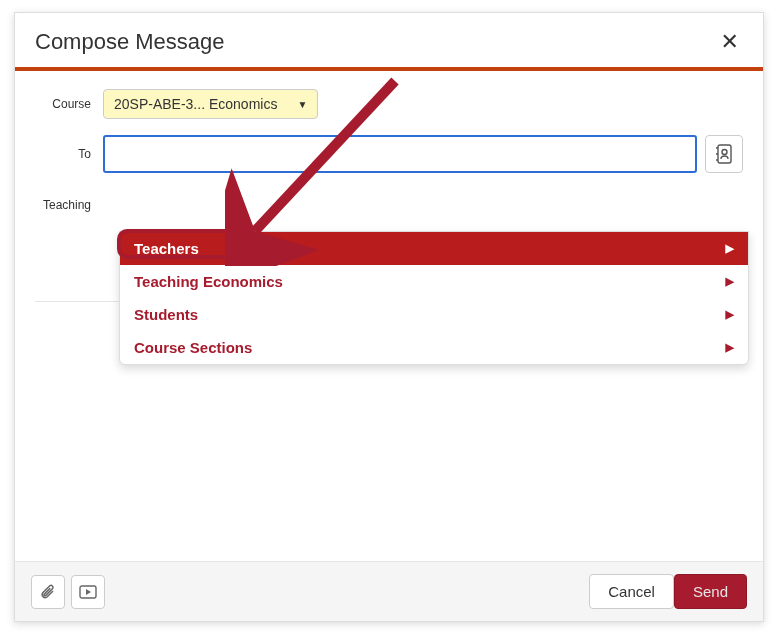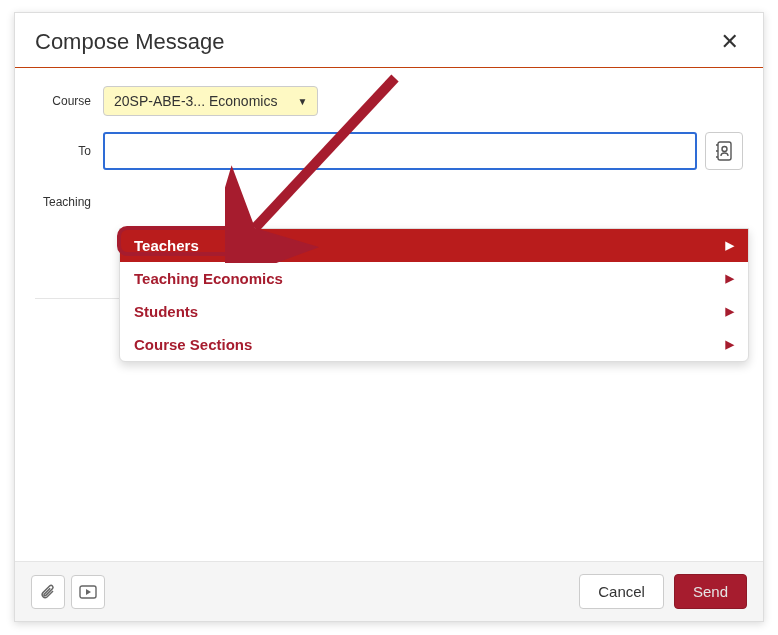--- a/index.html
+++ b/index.html
@@ -21,21 +21,21 @@
       background: #fff;
       display: flex;
       flex-direction: column;
       position: relative;
     }
     .modal-header {
       display: flex;
       justify-content: space-between;
       align-items: center;
       padding: 16px 20px 12px 20px;
-      border-bottom: 1px solid #c2410c;
+      border-bottom: 4px solid #c2410c;
     }
     .modal-title {
       font-size: 22px;
       font-weight: 400;
       color: #333;
     }
     .close-btn {
       font-size: 22px;
       cursor: pointer;
       color: #333;
@@ -180,21 +180,20 @@
       border: 1px solid #ccc;
       border-radius: 4px;
       background: #fff;
       display: flex;
       align-items: center;
       justify-content: center;
       cursor: pointer;
     }
     .footer-right {
       display: flex;
-      gap: 10px;
     }
     .btn {
       padding: 8px 18px;
       border-radius: 4px;
       font-size: 15px;
       cursor: pointer;
     }
     .btn-cancel {
       background: #fff;
       border: 1px solid #ccc;

